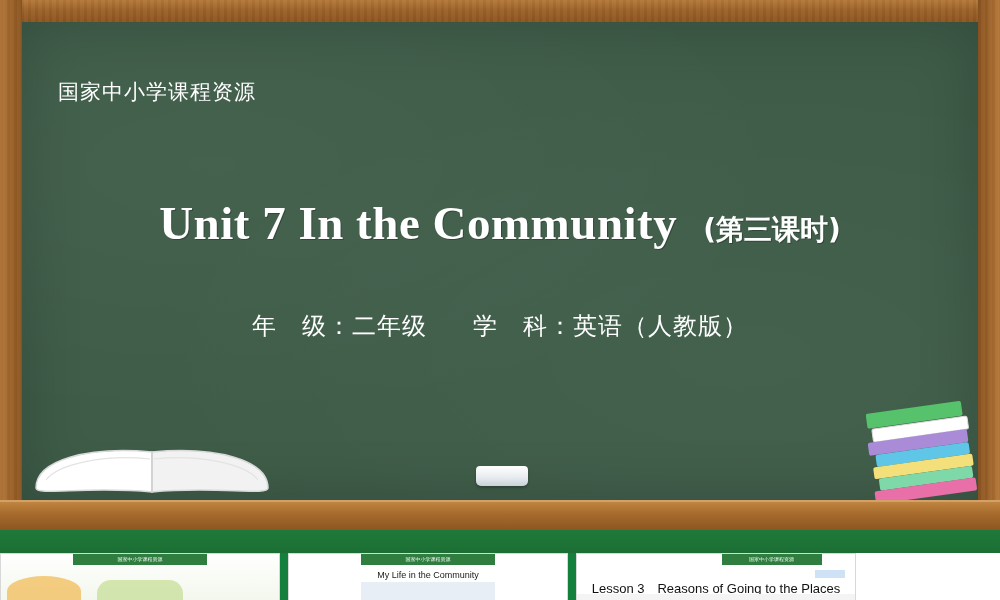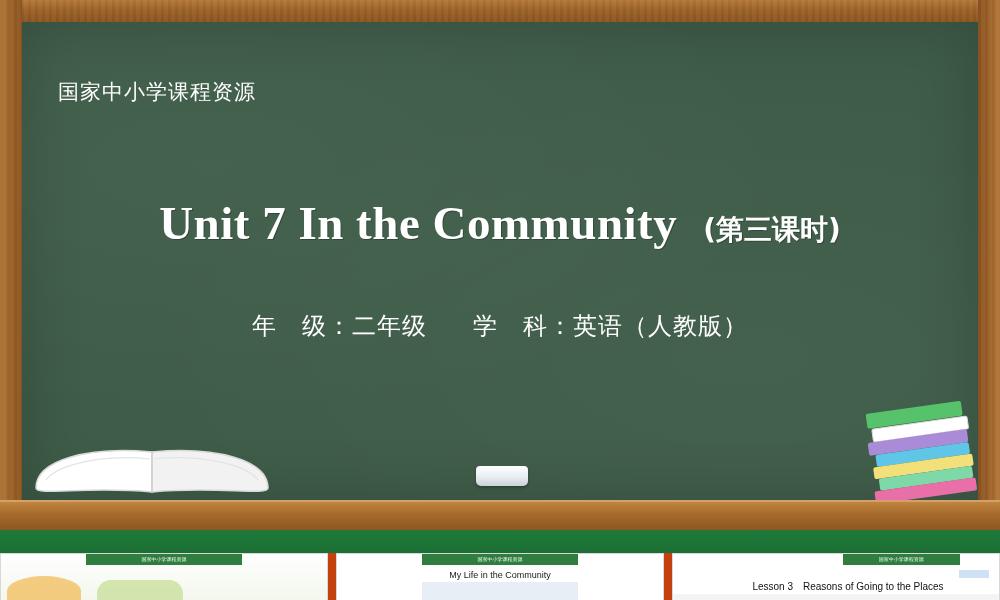--- a/index.html
+++ b/index.html
@@ -94,42 +94,42 @@
     background:linear-gradient(180deg,#ffffff 0%,#e9edf0 55%,#c9d2d8 100%);
     border-radius:4px 4px 5px 5px;
     box-shadow:0 2px 3px rgba(0,0,0,.25);
   }
   .books-stack{
     position:absolute;right:14px;top:400px;width:120px;height:112px;
   }
 
   
   .filmstrip{
-    position:absolute;left:0;top:553px;width:1000px;height:47px;
-    background:#c2410c;display:flex;gap:8px;
+    position:absolute;left:0;top:553px;width:856px;height:47px;
+    background:#15803d;display:flex;gap:8px;
   }
   .thumb{
     position:relative;flex:1;height:47px;overflow:hidden;
     border:1px solid #d8d8d8;background:#ffffff;
   }
   .thumb-1{background:linear-gradient(180deg,#ffffff 0%,#f3f7ec 100%);}
   .thumb-2{background:#ffffff;}
   .thumb-3{background:#ffffff;}
   .t-banner{
     position:absolute;left:0;top:0;width:100%;height:11px;
     background:#2f7d3f;color:#ffffff;font-size:5px;line-height:11px;text-align:center;
     font-family:"DejaVu Sans","Liberation Sans",sans-serif;
   }
   .t-title{
     position:absolute;left:0;top:16px;width:100%;text-align:center;
     font-size:9px;color:#1a1a1a;font-family:"Liberation Sans",sans-serif;
   }
   .t3-title{
-    position:absolute;left:12px;top:26px;width:100%;text-align:center;
-    font-size:10px;color:#111111;font-family:"Liberation Sans",sans-serif;white-space:nowrap;
+    position:absolute;left:0;top:26px;width:100%;text-align:center;
+    font-size:13px;color:#111111;font-family:"Liberation Sans",sans-serif;white-space:nowrap;
   }
   .t1-blob{
     position:absolute;left:6px;top:22px;width:74px;height:30px;border-radius:50% 50% 0 0;
     background:#f2c36b;opacity:.85;
   }
   .t1-blob2{
     position:absolute;left:96px;top:26px;width:86px;height:26px;border-radius:14px 14px 0 0;
     background:#cfe2a6;opacity:.9;
   }
   .t2-pic{

